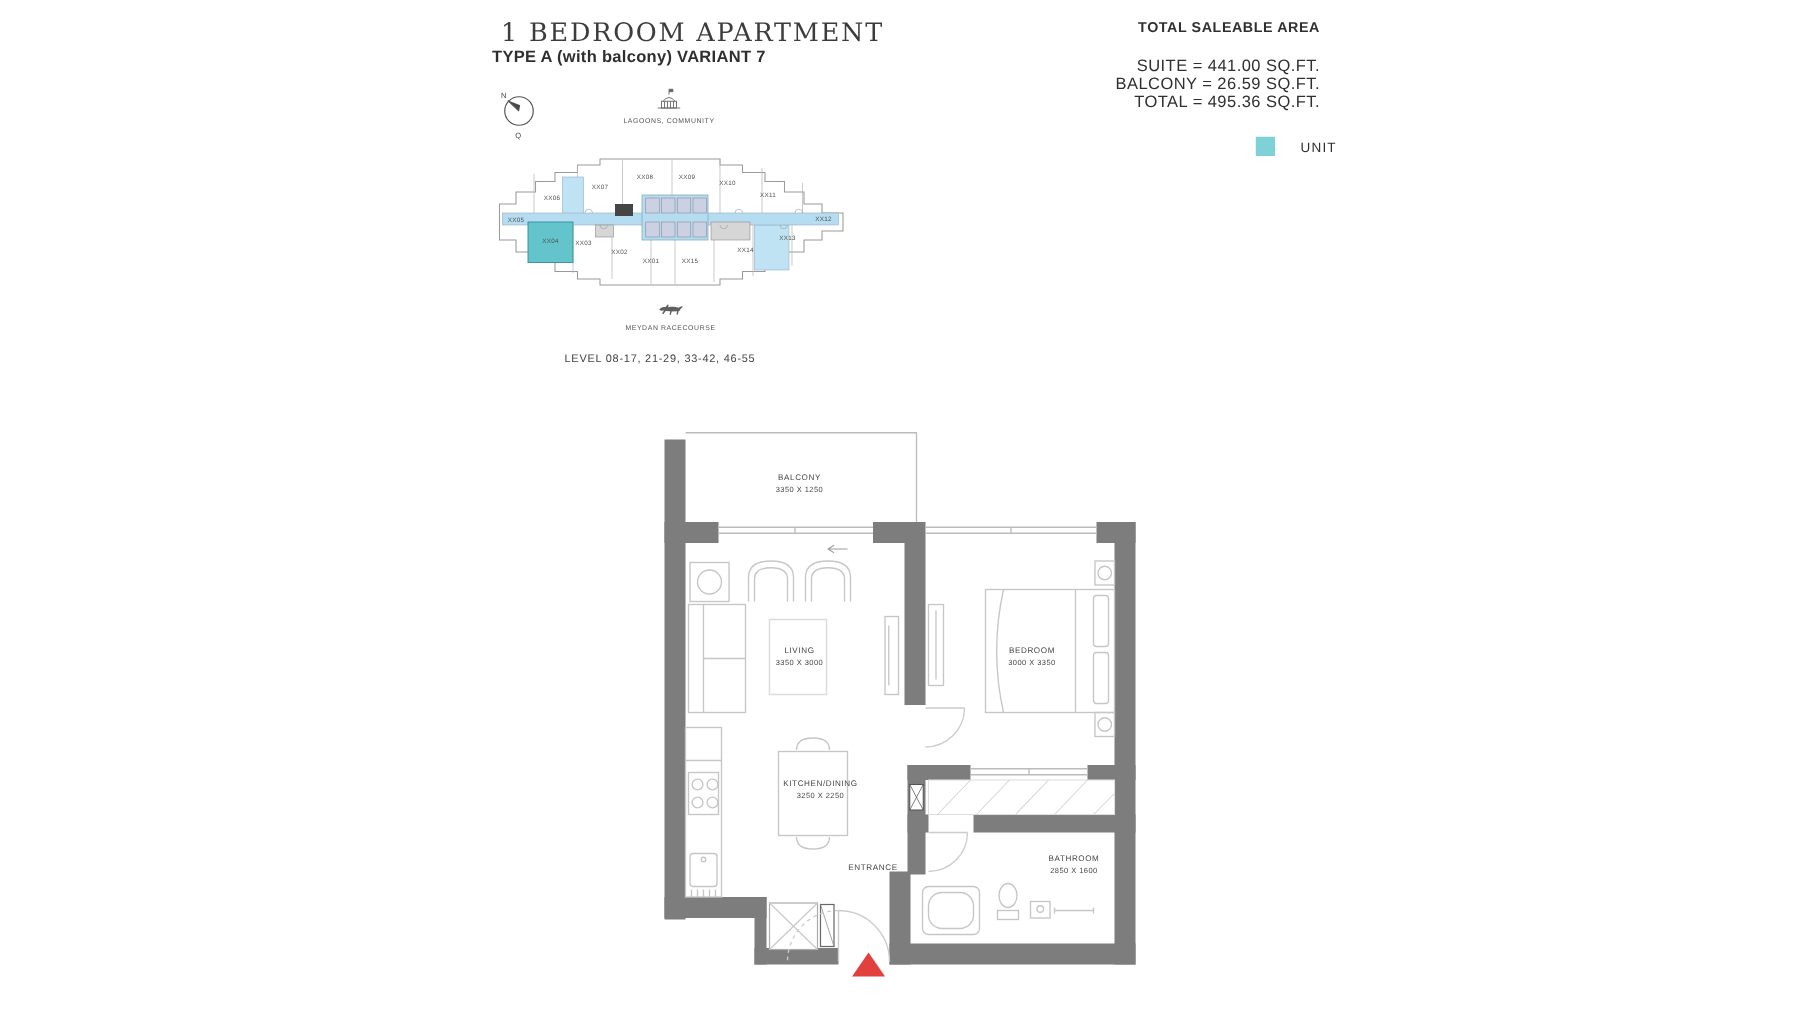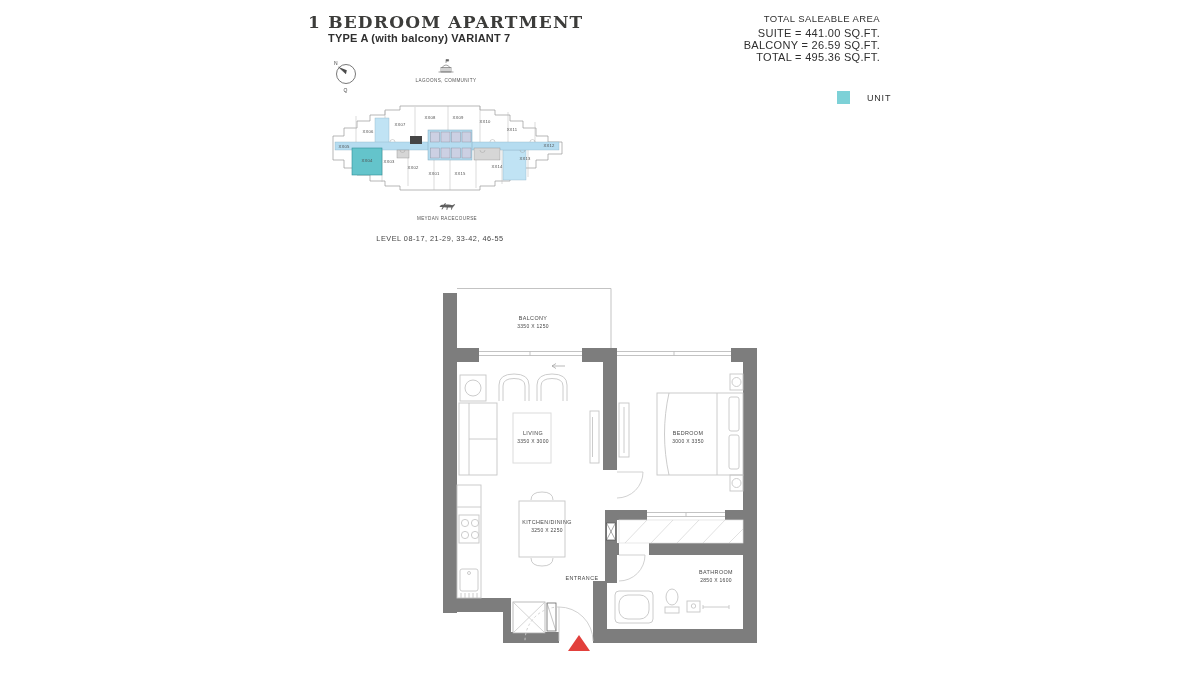--- a/index.html
+++ b/index.html
@@ -1,23 +1,23 @@
 <!DOCTYPE html>
 <html><head>
 <meta charset="utf-8">
 <style>
   html,body{margin:0;padding:0;background:#fff;}
   #canvas{position:relative;width:1200px;height:680px;background:#ffffff;overflow:hidden;
           font-family:"Liberation Sans",sans-serif;}
   .abs{position:absolute;}
-  #title{left:308px;top:12px;font-family:"DejaVu Serif",serif;font-size:17px;font-weight:700;
+  #title{left:334px;top:12px;font-family:"DejaVu Serif",serif;font-size:17px;font-weight:400;
          letter-spacing:1.2px;color:#3c3c3a;}
   #subtitle{left:328px;top:32px;font-size:11px;font-weight:bold;letter-spacing:.2px;color:#2f2f2f;}
   #areas{right:320px;top:13px;text-align:right;color:#2f2f2f;}
-  #areas .hd{font-size:9.5px;font-weight:normal;letter-spacing:.4px;margin-bottom:3px;}
+  #areas .hd{font-size:9.5px;font-weight:bold;letter-spacing:.4px;margin-bottom:14px;}
   #areas .ln{font-size:11px;letter-spacing:.3px;line-height:12px;}
   #legend{left:837px;top:91px;display:flex;align-items:center;}
   #legend .txt{margin-left:17px;font-size:9px;letter-spacing:.8px;color:#2f2f2f;}
   .tiny-label{font-size:4.6px;letter-spacing:.4px;color:#555;text-align:center;}
   #lagoons-label{left:401px;top:78px;width:90px;}
   #meydan-label{left:402px;top:216px;width:90px;}
   #level-text{left:340px;top:234px;width:200px;text-align:center;font-size:7.3px;
               letter-spacing:.5px;color:#444;}
   svg text{font-family:"Liberation Sans",sans-serif;}
   .kp-label{font-size:4.2px;fill:#4f4f4f;letter-spacing:.2px;text-anchor:middle;}

